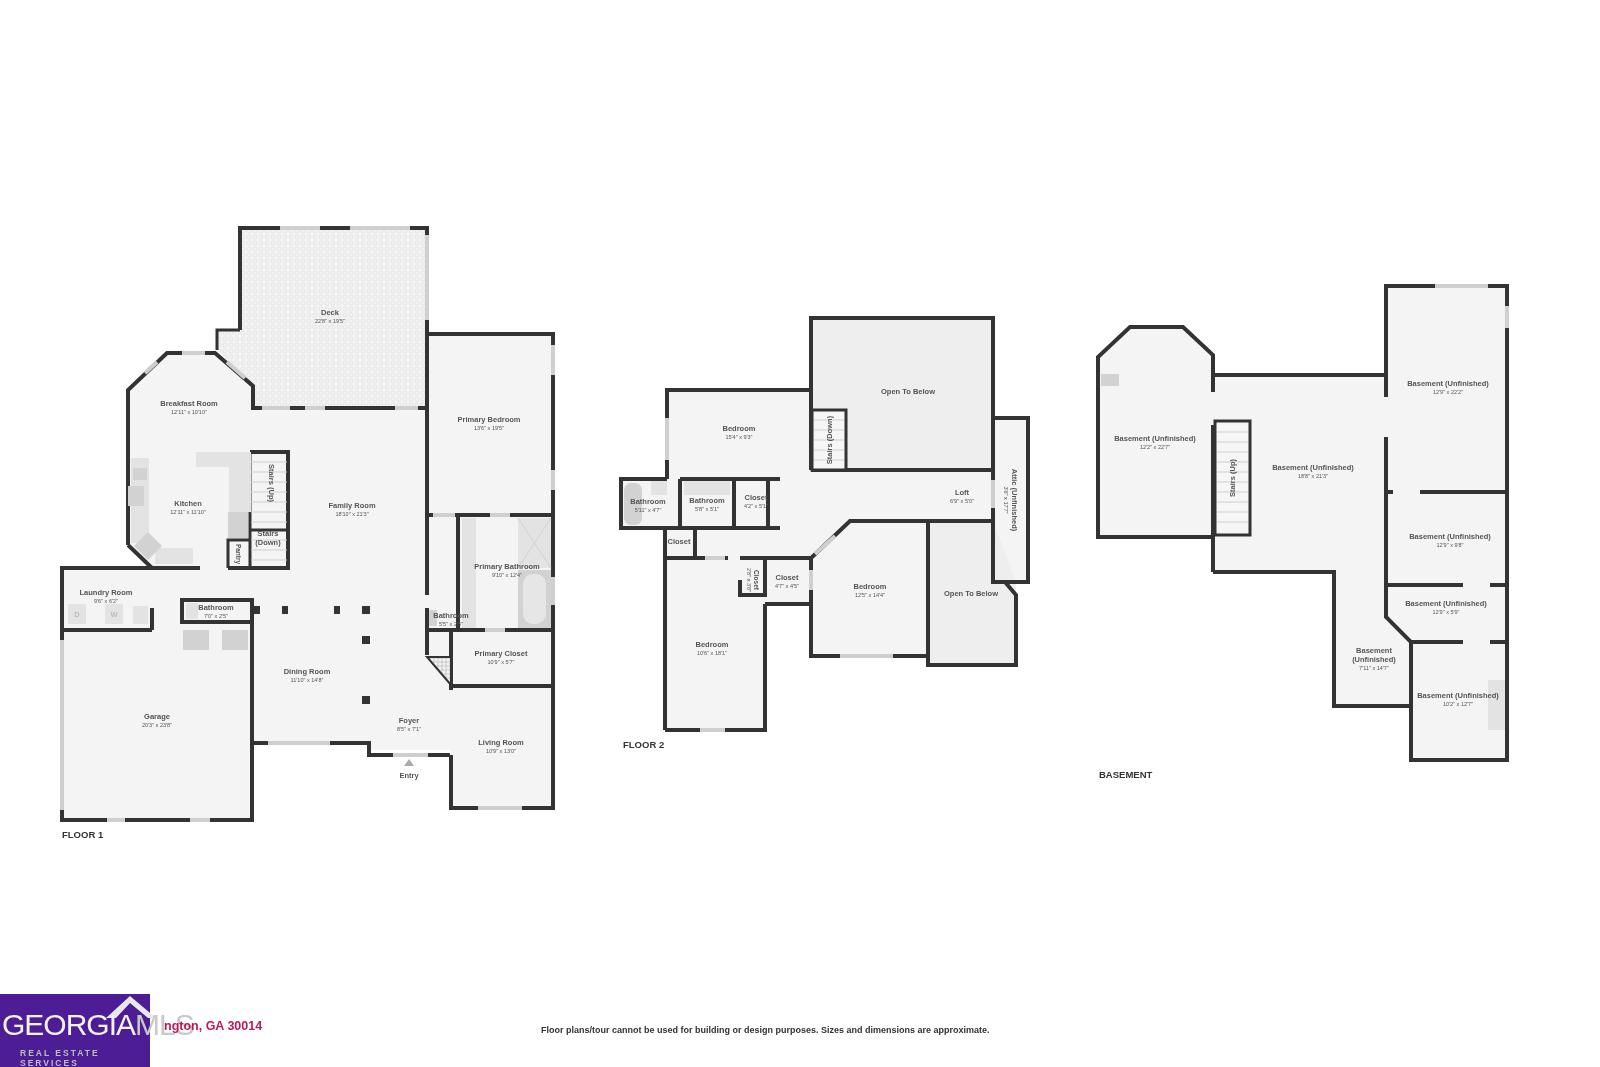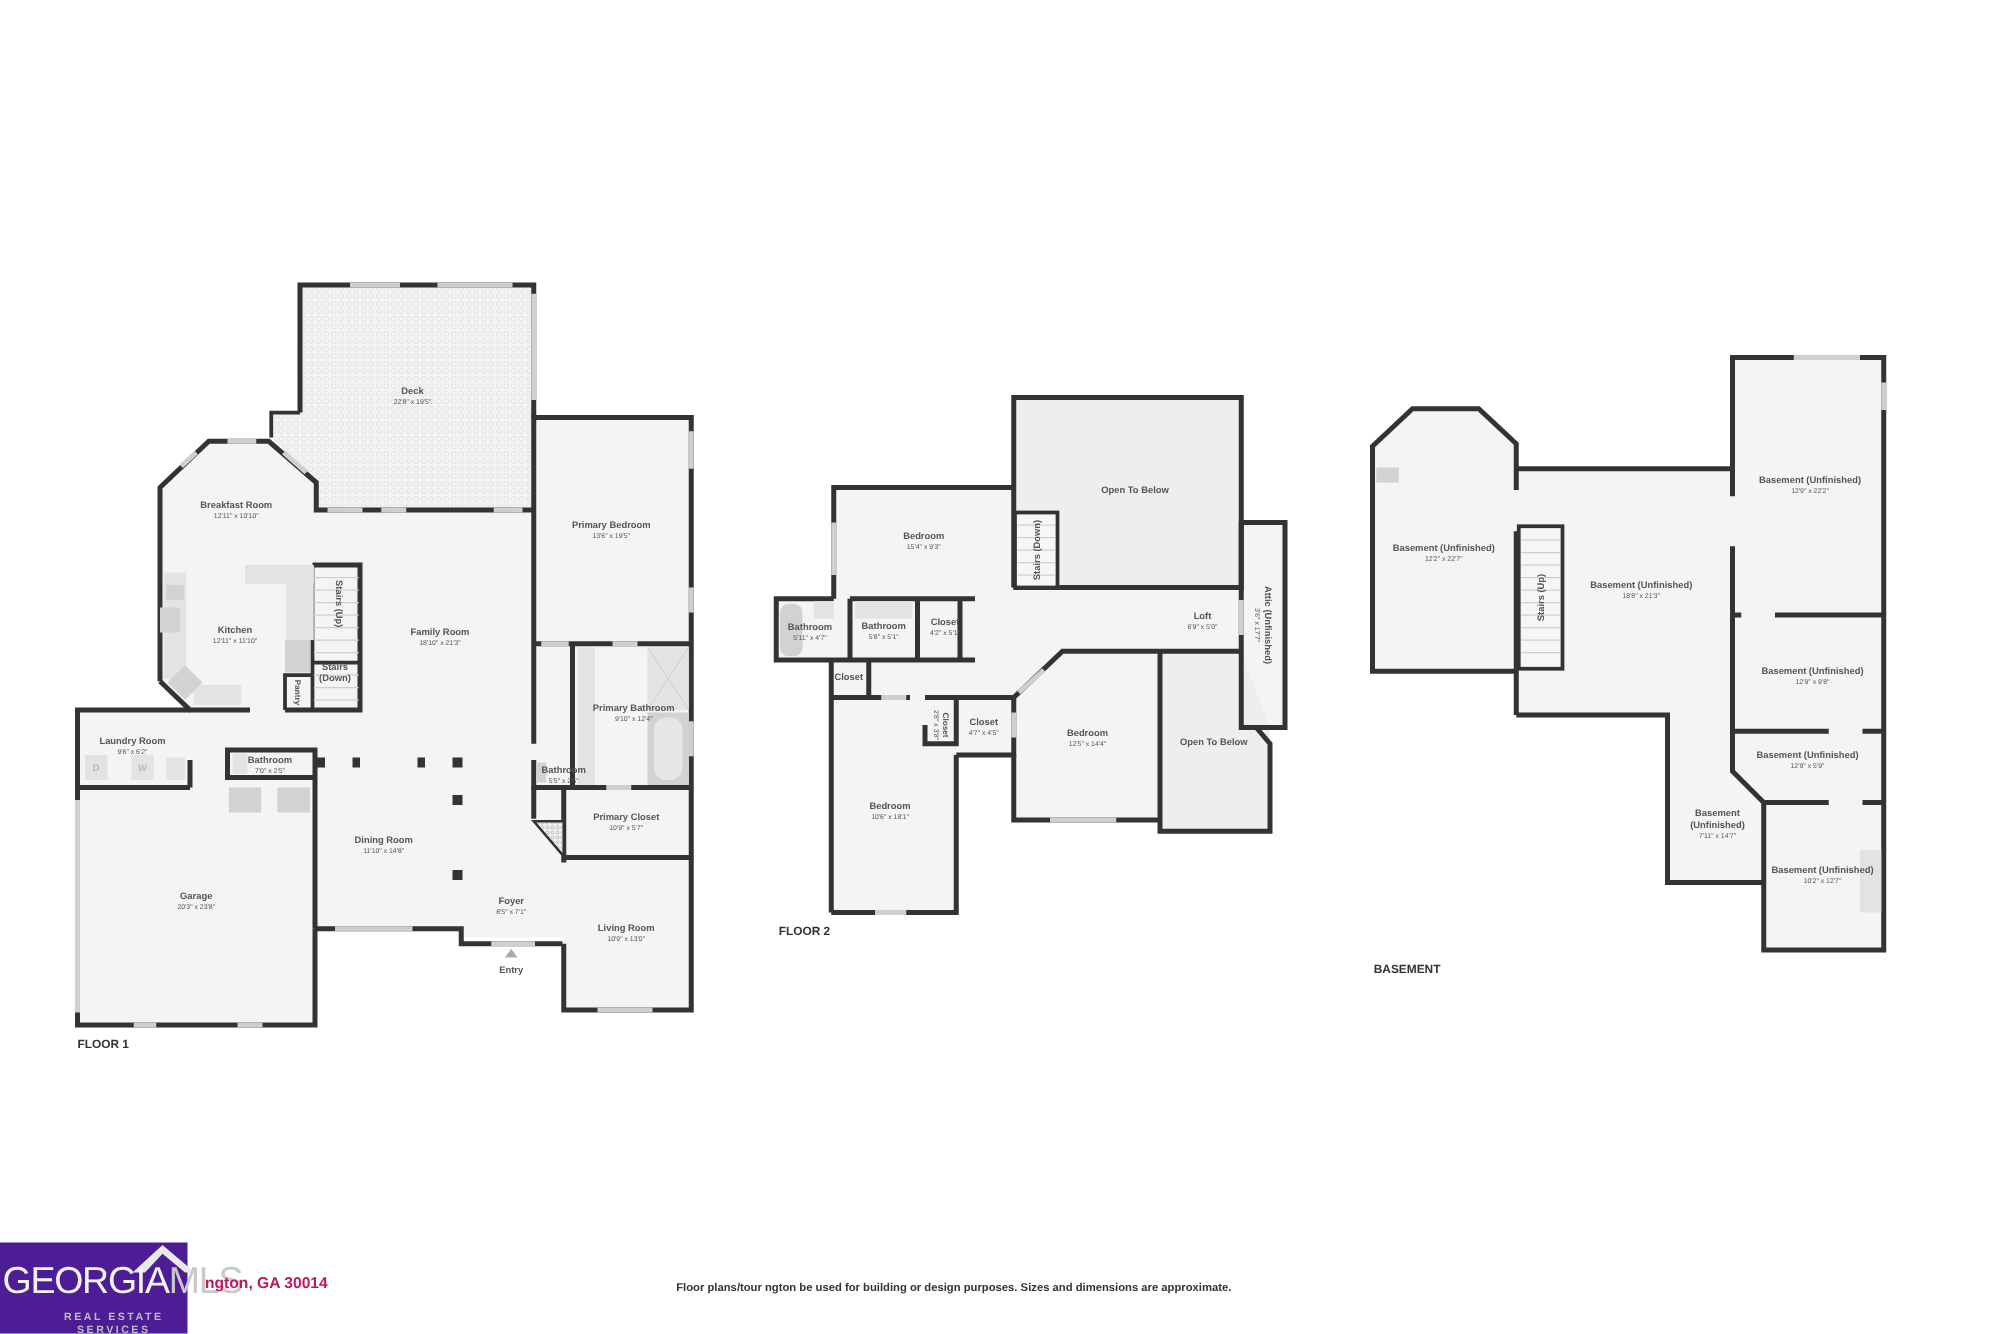--- a/index.html
+++ b/index.html
@@ -15,21 +15,21 @@
     .fixture-l { fill: #e3e3e3; }
     .stair-line { stroke: #cfcfcf; stroke-width: 1; }
     .lbl { font-family: "Liberation Sans", "DejaVu Sans", sans-serif; font-size: 7.5px; font-weight: bold; fill: #555555; text-anchor: middle; }
     .dim { font-family: "Liberation Sans", "DejaVu Sans", sans-serif; font-size: 5.5px; fill: #555555; text-anchor: middle; }
     .floorlbl { font-family: "Liberation Sans", "DejaVu Sans", sans-serif; font-size: 9.5px; font-weight: bold; fill: #333333; }
     .footer-addr { position: absolute; left: 164px; top: 1019px; font-size: 12.5px; font-weight: bold; color: #be185d; }
     .footer-disc { position: absolute; left: 541px; top: 1025px; font-size: 9px; font-weight: bold; color: #333333; }
     .logo { position: absolute; left: 0; top: 994px; width: 150px; height: 73px; background: #4c1d95; }
     .logo-main { position: absolute; left: 2px; top: 14px; font-size: 30px; color: #f2f2f2; letter-spacing: -1px; font-family: "Liberation Sans", sans-serif; }
     .logo-main .mls { color: #c9c9c9; }
-    .logo-sub { position: absolute; left: 32px; top: 54px; font-size: 8.5px; font-weight: bold; color: #bdbdbd; letter-spacing: 2px; text-align: center; }
+    .logo-sub { position: absolute; left: 20px; top: 54px; font-size: 8.5px; font-weight: bold; color: #bdbdbd; letter-spacing: 2px; }
     .logo-roof { position: absolute; left: 104px; top: 0; }
   </style>
 </head>
 <body>
 
 <svg id="plan" width="1600" height="1067" viewBox="0 0 1600 1067">
   <defs>
     <pattern id="deckpat" width="6" height="6" patternUnits="userSpaceOnUse">
       <rect width="6" height="6" fill="#f3f3f3"></rect>
       <circle cx="3" cy="3" r="2" fill="none" stroke="#dcdcdc" stroke-width="0.6"></circle>
@@ -308,13 +308,13 @@
 </svg>
 
 <div class="logo">
   <svg class="logo-roof" width="54" height="26" viewBox="0 0 54 26">
     <polygon points="2,24 26,2 52,24 44,24 26,9 12,24" fill="#e8e8e8"></polygon>
   </svg>
   <div class="logo-main"><span>GEORGIA</span><span class="mls">MLS</span></div>
   <div class="logo-sub">REAL ESTATE SERVICES</div>
 </div>
 <div class="footer-addr">ngton, GA 30014</div>
-<div class="footer-disc">Floor plans/tour ngton be used for building or design purposes. Sizes and dimensions are approximate.</div>
+<div class="footer-disc">Floor plans/tour cannot be used for building or design purposes. Sizes and dimensions are approximate.</div>
 
 </body></html>

